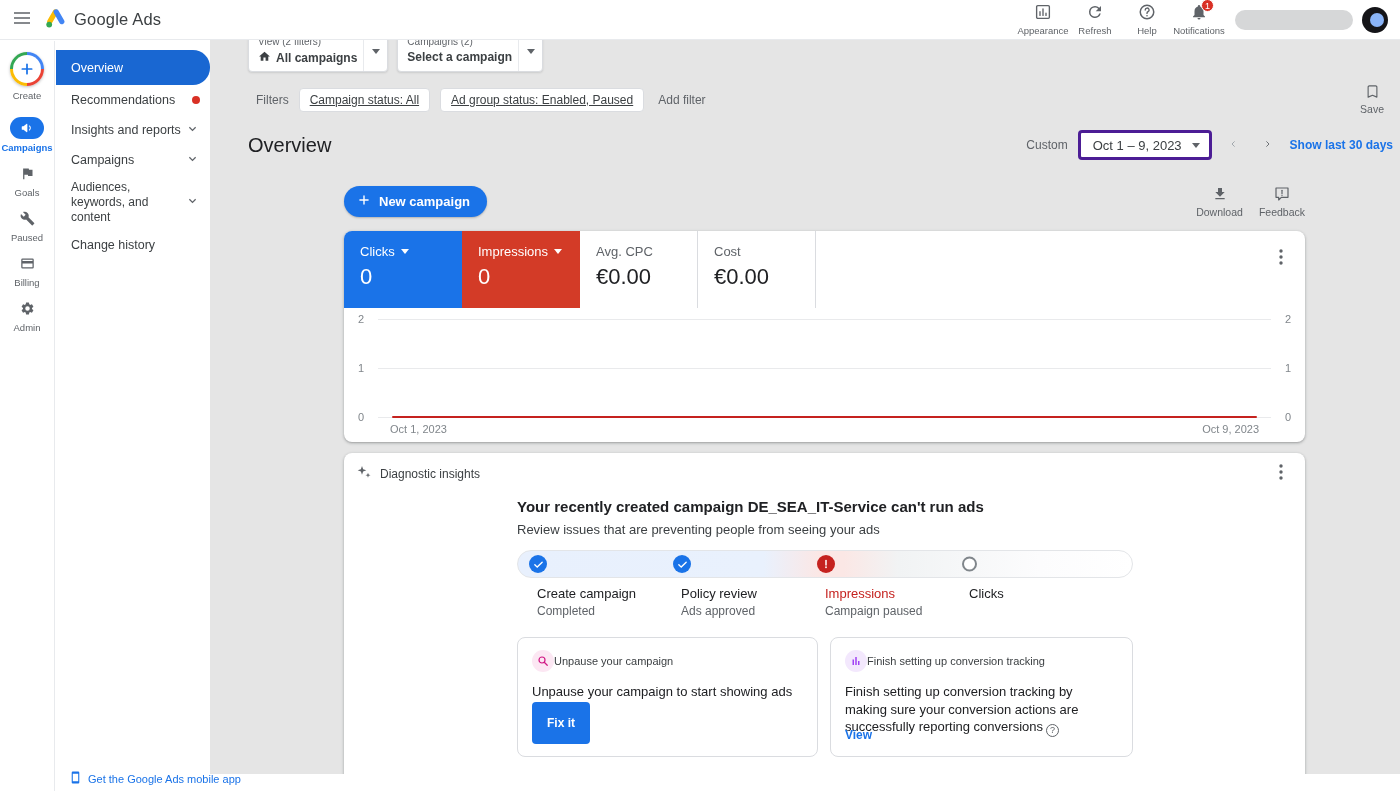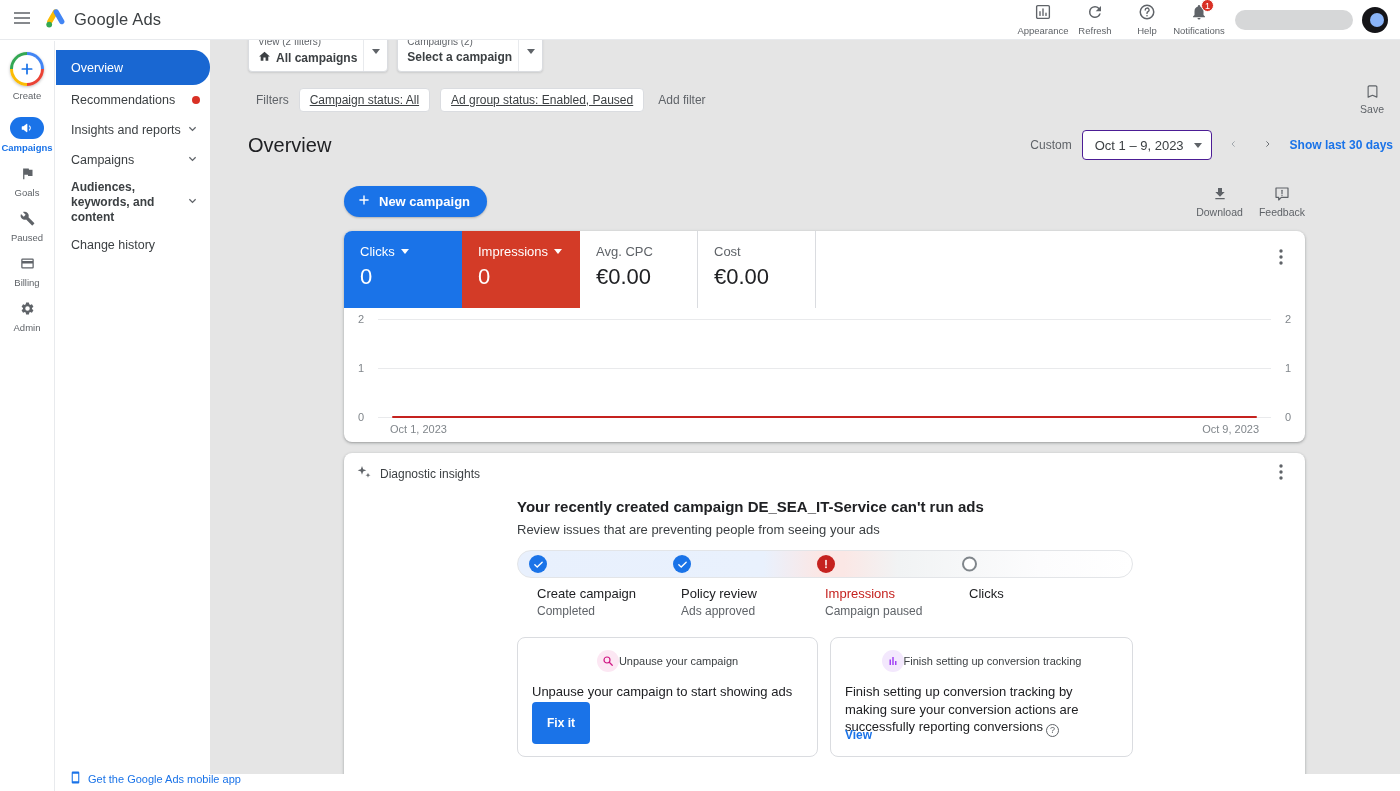--- a/index.html
+++ b/index.html
@@ -71,21 +71,21 @@
   .chip { background:#fff; border:1px solid #dadce0; border-radius:4px; padding:4px 10px; font-size:12px; color:#3c4043;
     cursor:pointer; white-space:nowrap;text-decoration:underline; }
   .add-filter { font-size:12px; color:#5f6368; margin-left:4px; }
   .save-action { margin-left:auto; display:flex; flex-direction:column; align-items:center; gap:2px;
     font-size:10.5px; color:#5f6368; }
 
   .header-row { display:flex; align-items:center; margin:15px 7px 0 38px; }
   .page-title { font-size:20px; font-weight:400; color:#202124; }
   .header-right { margin-left:auto; display:flex; align-items:center; gap:10px; }
   .custom-lbl { font-size:12px; color:#5f6368; }
-  .date-box { background:#fff; border:1px solid #4c1d95; border-radius:4px; height:30px; display:flex; align-items:center;
+  .date-box { background:#fff; border:3px solid #4c1d95; border-radius:4px; height:30px; display:flex; align-items:center;
     gap:10px; padding:0 9px 0 12px; font-size:13px; color:#3c4043; cursor:pointer; white-space:nowrap; }
   .date-box .caret { color:#5f6368; }
   .nav-chev { width:24px; height:24px; display:flex; align-items:center; justify-content:center; }
   .show-last { font-size:12px; color:#1a73e8; font-weight:700; white-space:nowrap; }
 
   .actions-row { display:flex; align-items:flex-start; margin:26px 95px 0 134px; }
   .new-campaign { display:flex; align-items:center; gap:8px; background:#1a73e8; color:#fff; border-radius:16px;
     height:31px; padding:0 17px 0 13px; font-size:13px; font-weight:700; box-shadow:0 1px 2px rgba(60,64,67,.3); }
   .right-actions { margin-left:auto; display:flex; gap:16px; }
   .mini-action { display:flex; flex-direction:column; align-items:center; gap:2px; font-size:10.5px; color:#5f6368; }
@@ -125,21 +125,21 @@
   .sd-0{left:11px;} .sd-1{left:155px;} .sd-2{left:299px;} .sd-3{left:444px;}
   .step-labels { position:relative; width:616px; height:34px; margin-top:8px; }
   .step-label { position:absolute; top:0; white-space:nowrap; }
   .sl-0{left:20px;} .sl-1{left:164px;} .sl-2{left:308px;} .sl-3{left:452px;}
   .step-title { font-size:13px; color:#202124; }
   .step-title.err { color:#c5221f; }
   .step-sub { font-size:12px; color:#5f6368; margin-top:3px; }
   .insight-cards { display:flex; gap:12px; margin-top:17px; width:616px; }
   .icard { border:1px solid #dadce0; border-radius:8px; padding:12px 14px; position:relative; height:120px; background:#fff; }
   .icard.c0 { width:301px; } .icard.c1 { width:303px; }
-  .icard-head { display:flex; align-items:center; gap:0; font-size:11px; color:#3c4043;justify-content:center; }
+  .icard-head { display:flex; align-items:center; gap:0; font-size:11px; color:#3c4043; }
   .icon-circle { width:22px; height:22px; border-radius:50%; display:flex; align-items:center; justify-content:center; flex:none; }
   .icon-circle.pink { background:#fce7f3; }
   .icon-circle.purple { background:#f3e8fd; }
   .icard-body { font-size:13px; color:#202124; margin-top:11px; line-height:1.35; }
   .fixit-btn { position:absolute; left:14px; bottom:12px; background:#1a73e8; color:#fff; border-radius:4px;
     padding:14px 15px; font-size:12px; font-weight:700; }
   .view-link { position:absolute; left:14px; bottom:14px; color:#1a73e8; font-size:12px; font-weight:700; }
   .help-q { display:inline-flex; width:13px; height:13px; border:1.3px solid #5f6368; border-radius:50%;
     font-size:9px; color:#5f6368; align-items:center; justify-content:center; vertical-align:-2px; margin-left:3px; }
 </style>
@@ -267,21 +267,21 @@
         </svg></span>
   </div>
   <div class="nav-item">
     <span>Campaigns</span>
     <span class="grow"></span>
     <span><svg width="15" height="15" viewBox="0 0 24 24">
           <path d="M7 10l5 5 5-5" fill="none" stroke="#5f6368" stroke-width="2"></path>
         </svg></span>
   </div>
   <div class="nav-item multiline">
-    <span style="max-width:112px;font-weight:bold;">Audiences, keywords, and content</span>
+    <span style="max-width:112px;">Audiences, keywords, and content</span>
     <span class="grow"></span>
     <span><svg width="15" height="15" viewBox="0 0 24 24">
           <path d="M7 10l5 5 5-5" fill="none" stroke="#5f6368" stroke-width="2"></path>
         </svg></span>
   </div>
   <div class="nav-item">
     <span>Change history</span>
   </div>
   <div class="mobile-app">
     <span><svg width="13" height="13" viewBox="0 0 24 24" fill="#1a73e8">

